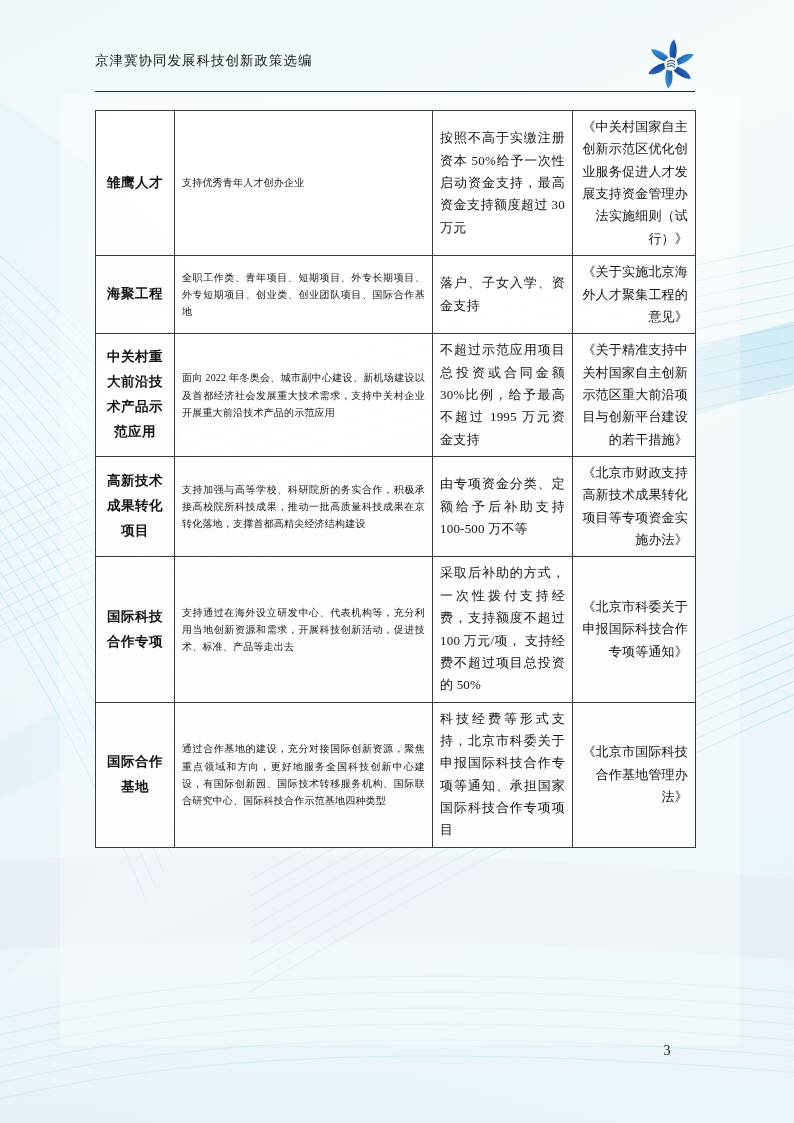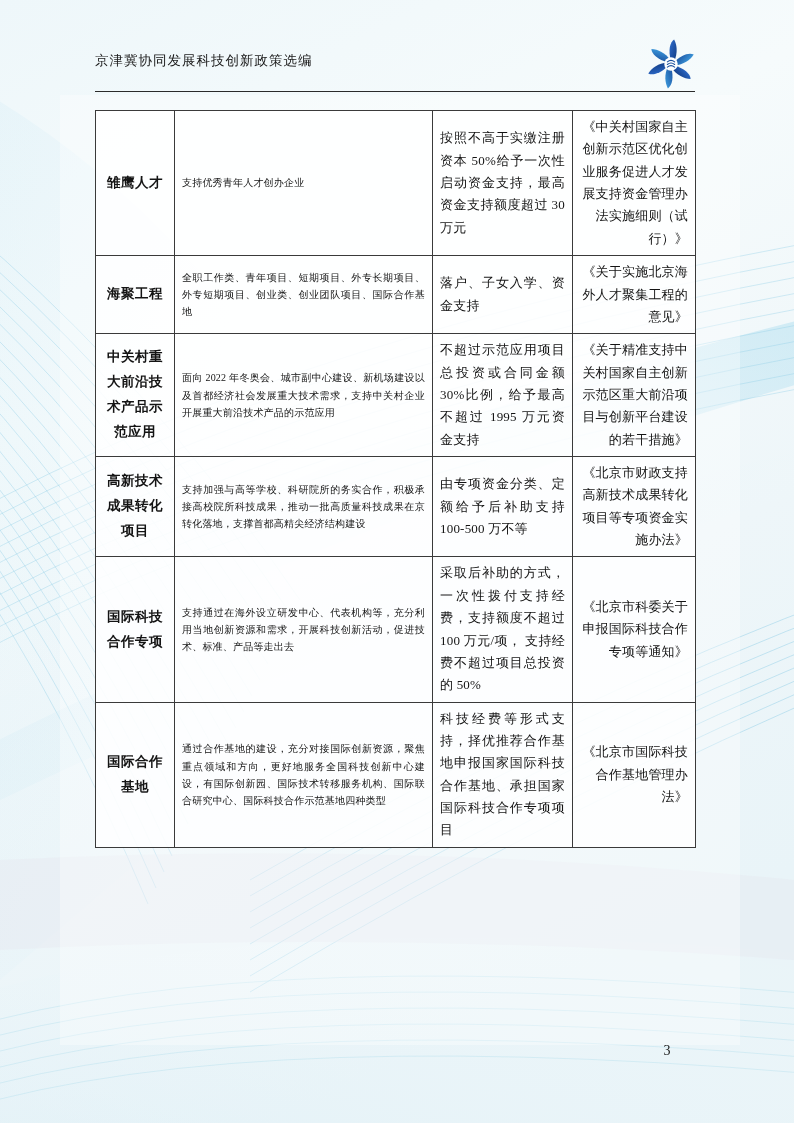--- a/index.html
+++ b/index.html
@@ -280,21 +280,21 @@
       </tr>
       <tr>
         <td class="cell-name">国际科技合作专项</td>
         <td class="cell-desc">支持通过在海外设立研发中心、代表机构等，充分利用当地创新资源和需求，开展科技创新活动，促进技术、标准、产品等走出去</td>
         <td class="cell-support">采取后补助的方式，一次性拨付支持经费，支持额度不超过 100 万元/项， 支持经费不超过项目总投资的 50%</td>
         <td class="cell-doc">《北京市科委关于申报国际科技合作专项等通知》</td>
       </tr>
       <tr>
         <td class="cell-name">国际合作基地</td>
         <td class="cell-desc">通过合作基地的建设，充分对接国际创新资源，聚焦重点领域和方向，更好地服务全国科技创新中心建设，有国际创新园、国际技术转移服务机构、国际联合研究中心、国际科技合作示范基地四种类型</td>
-        <td class="cell-support">科技经费等形式支持，择优推荐合作基地申报国家国际科技合作基地、承担国家国际科技合作专项项目</td>
+        <td class="cell-support">科技经费等形式支持，北京市科委关于申报国际科技合作专项等通知、承担国家国际科技合作专项项目</td>
         <td class="cell-doc">《北京市国际科技合作基地管理办法》</td>
       </tr>
     </tbody>
   </table>
 
   <div class="page-number">3</div>
 
 </div>
 
 </body></html>

